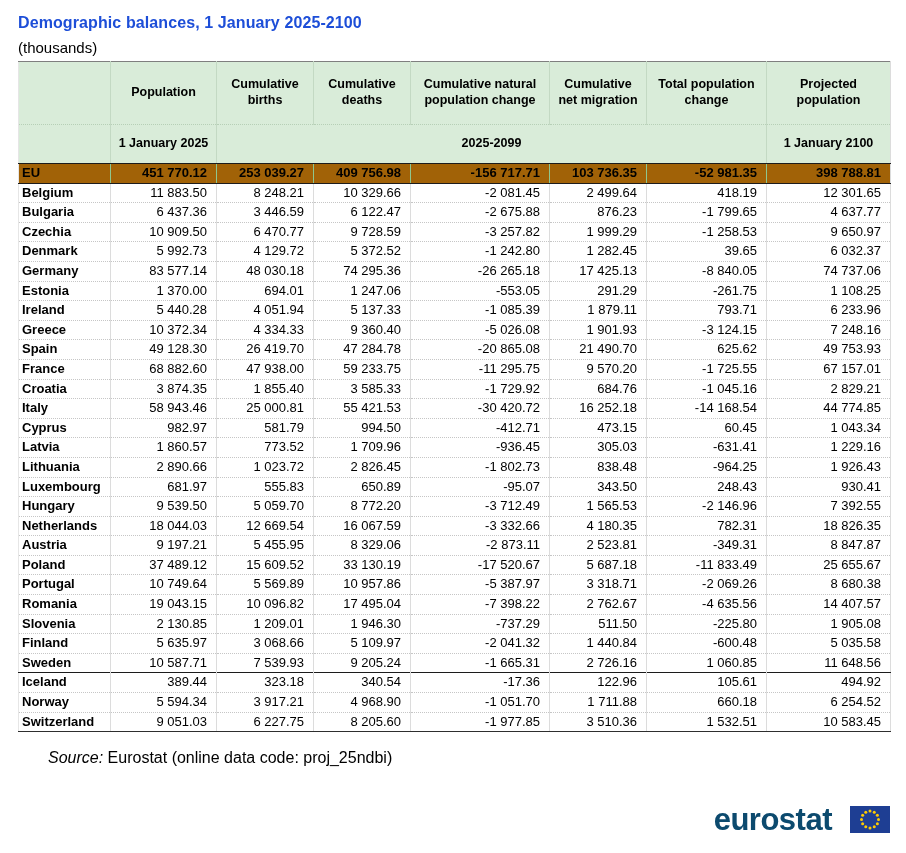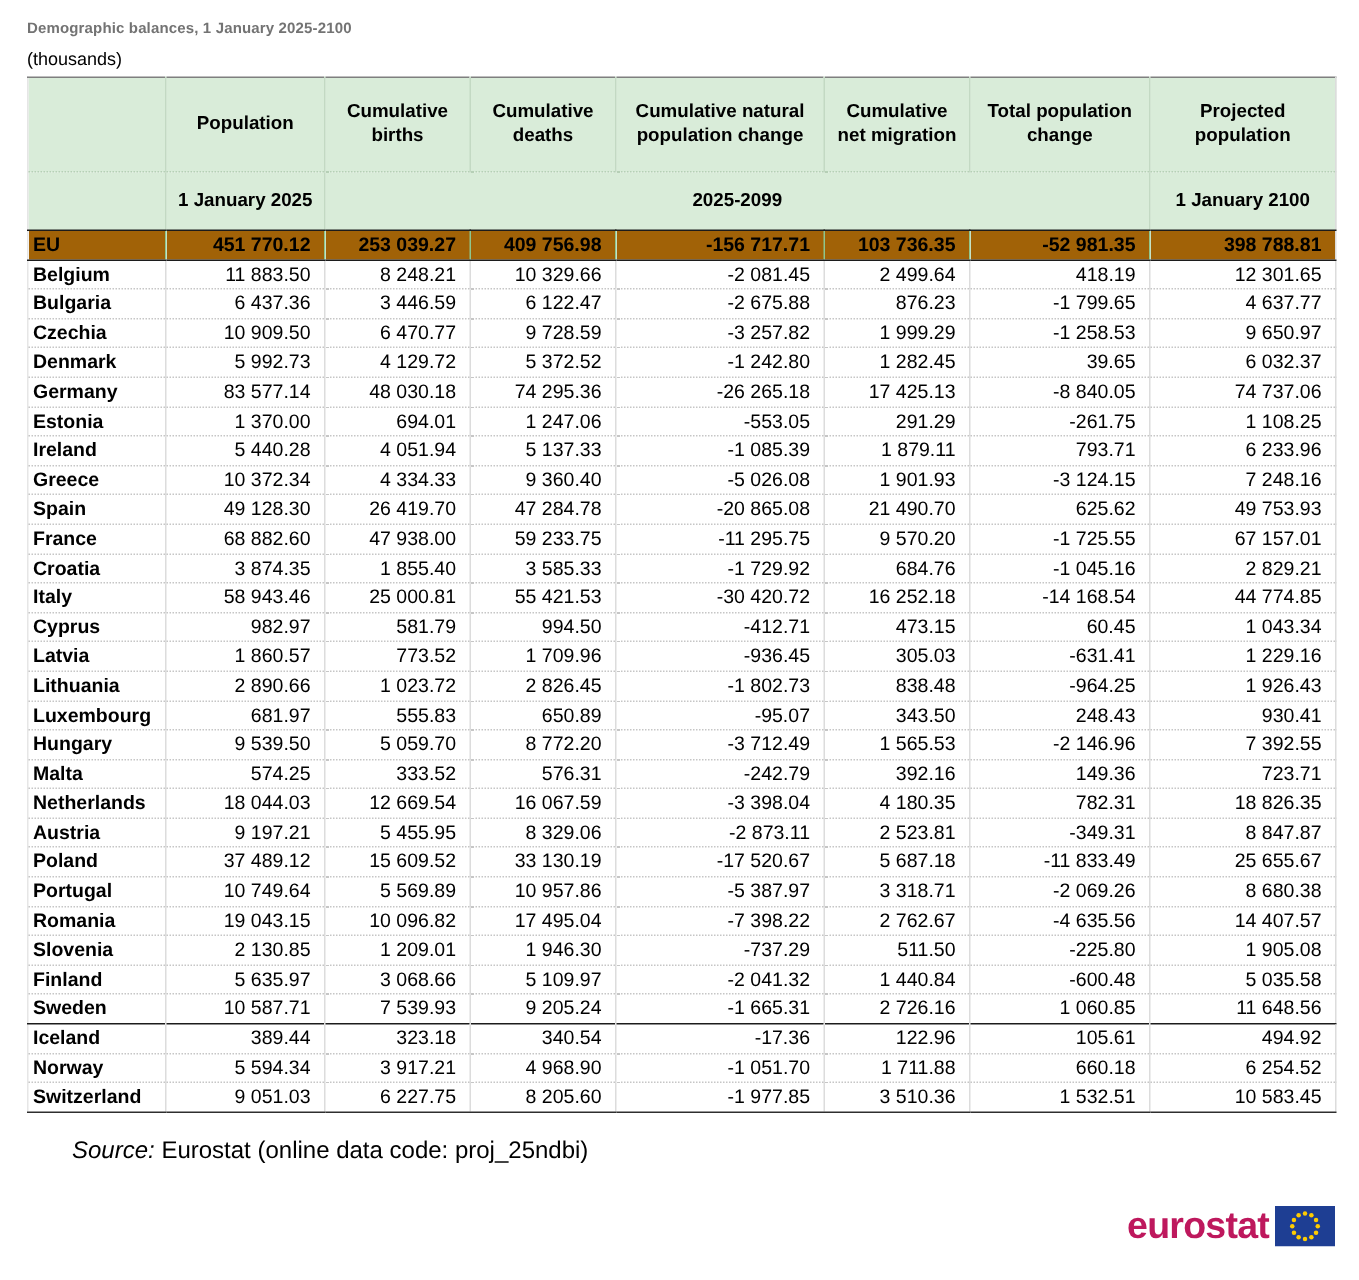--- a/index.html
+++ b/index.html
@@ -1,22 +1,22 @@
 <!DOCTYPE html>
 <html><head>
 <meta charset="utf-8">
 <style>
   html,body{margin:0;padding:0;}
   body{
     width:906px;height:853px;background:#ffffff;position:relative;
     font-family:"Liberation Sans", sans-serif;color:#000;overflow:hidden;
   }
   .page{padding:12px 16px 0 18px;}
-  .title{font-size:10px;font-weight:bold;color:#737373;margin:2px 0 7px 0;letter-spacing:0.1px;}
-  .unit{font-size:12px;margin:0 0 5px 0;}
+  .title{font-size:16px;font-weight:bold;color:#1d4ed8;margin:2px 0 7px 0;letter-spacing:0.1px;}
+  .unit{font-size:15px;margin:0 0 5px 0;}
   table.demo{
     border-collapse:collapse;table-layout:fixed;width:872px;
     border-top:1px solid #7f7f7f;border-left:1px solid #e6e6e6;border-right:1px solid #dcdcdc;border-radius:27px;
   }
   thead th{
     background:#d9ecd9;font-size:12.5px;font-weight:bold;text-align:center;
     vertical-align:middle;padding:2px 4px;line-height:1.25;
   }
   thead th + th{border-left:1px solid #c3d9c3;}
   thead tr.labels th{height:58px;}
@@ -26,21 +26,21 @@
   tbody td{text-align:right;padding:0 9px 0 2px;border-left:1px solid #dcdcdc;}
   tbody tr + tr th,tbody tr + tr td{border-top:1px dotted #c6c6c6;}
   tbody tr.eu{background:#a16207;font-weight:bold;}
   tbody tr.eu td{border-left-color:#8ec68e;}
   tbody tr.eu th,tbody tr.eu td{border-bottom:1px solid #1c1c1c;}
   tbody tr.sep th,tbody tr.sep td{border-top:1px solid #1c1c1c;}
   tbody tr:last-child th,tbody tr:last-child td{border-bottom:1.5px solid #2e2e2e;}
   .source{font-size:16px;margin-top:17px;margin-left:30px;}
   .source .src-label{font-style:italic;}
   .logo{position:absolute;right:16px;top:804px;display:flex;align-items:center;}
-  .logo-text{font-size:25px;font-weight:bold;color:#be185d;letter-spacing:-0.5px;margin-right:4px;line-height:1;}
+  .logo-text{font-size:31px;font-weight:bold;color:#0c4a6e;letter-spacing:-0.5px;margin-right:18px;line-height:1;}
   .flag{display:block;}
 </style>
 </head>
 <body>
 
 <div class="page">
   <div class="title">Demographic balances, 1 January 2025-2100</div>
   <div class="unit">(thousands)</div>
 
   <table class="demo">
@@ -247,35 +247,25 @@
           <th>Hungary</th>
           <td>9 539.50</td>
           <td>5 059.70</td>
           <td>8 772.20</td>
           <td>-3 712.49</td>
           <td>1 565.53</td>
           <td>-2 146.96</td>
           <td>7 392.55</td>
         </tr>
         <tr>
-          <th>Malta</th>
-          <td>574.25</td>
-          <td>333.52</td>
-          <td>576.31</td>
-          <td>-242.79</td>
-          <td>392.16</td>
-          <td>149.36</td>
-          <td>723.71</td>
-        </tr>
-        <tr>
           <th>Netherlands</th>
           <td>18 044.03</td>
           <td>12 669.54</td>
           <td>16 067.59</td>
-          <td>-3 398.04</td>
+          <td>-3 332.66</td>
           <td>4 180.35</td>
           <td>782.31</td>
           <td>18 826.35</td>
         </tr>
         <tr>
           <th>Austria</th>
           <td>9 197.21</td>
           <td>5 455.95</td>
           <td>8 329.06</td>
           <td>-2 873.11</td>

